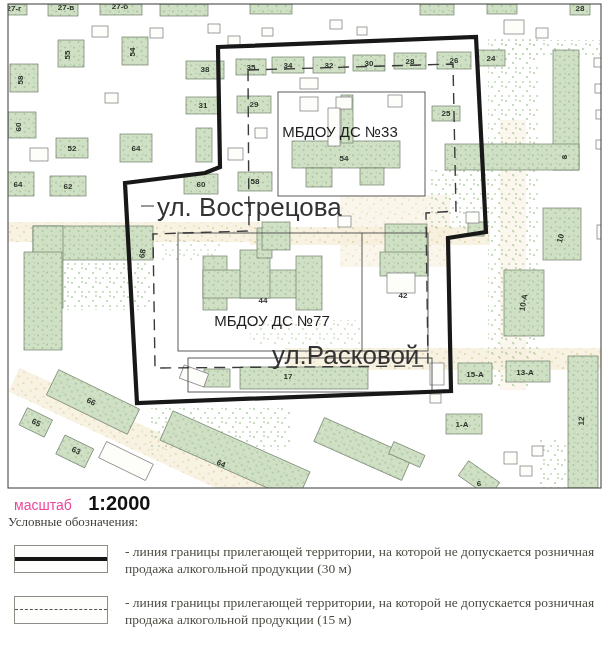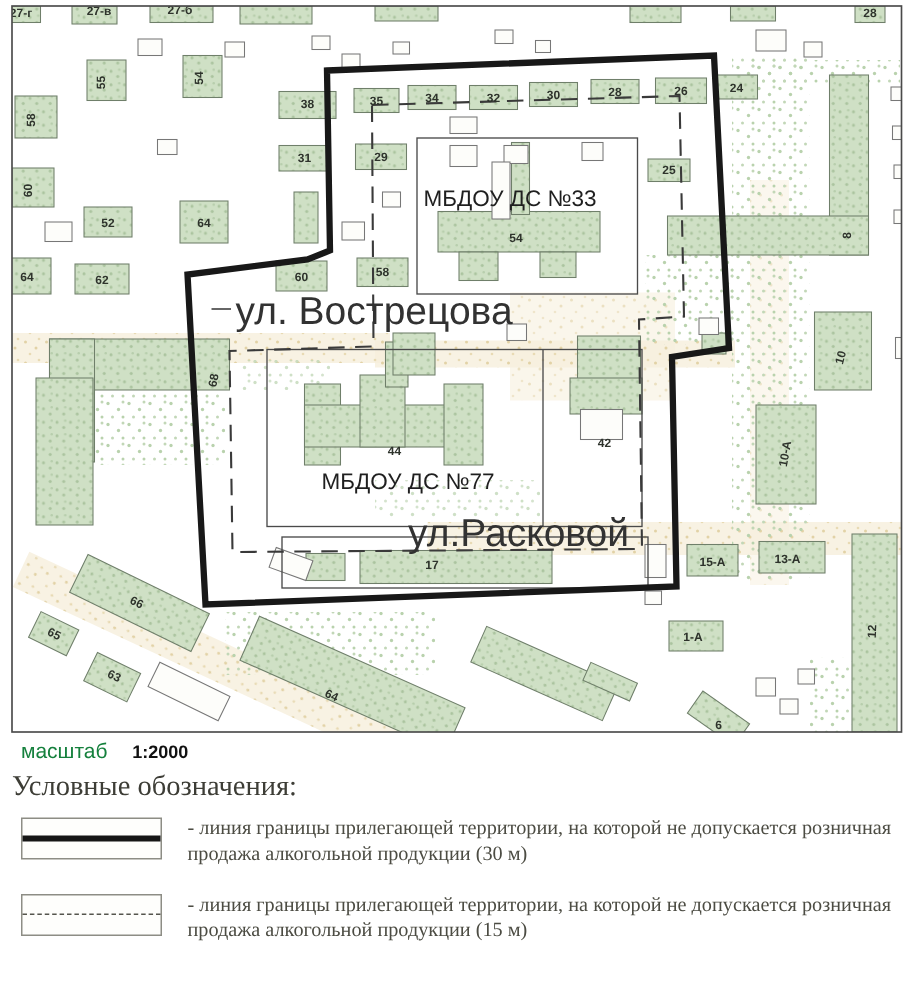--- a/index.html
+++ b/index.html
@@ -11,24 +11,24 @@
   .wb{fill:#fdfdfa;stroke:#777;stroke-width:.7;}
   .fence{fill:none;stroke:#4a4a4a;stroke-width:.9;}
   .thick{fill:none;stroke:#181818;stroke-width:4.2;stroke-linejoin:miter;}
   .dash15{fill:none;stroke:#3a3a3a;stroke-width:1.4;stroke-dasharray:11 7;}
   .frame{fill:none;stroke:#4a4a4a;stroke-width:1.1;}
   .street-label{font-size:26px;fill:#323232;}
   .fac-label{font-size:15px;fill:#1f1f1f;text-anchor:middle;}
   .bn{font-size:8px;font-weight:bold;fill:#2e332c;text-anchor:middle;}
   
   .scale-row{position:absolute;left:14px;top:492px;}
-  .scale-word{font-size:14px;color:#15803d;}
-  .scale-val{font-size:12px;font-weight:bold;color:#111;margin-left:12px;}
+  .scale-word{font-size:14px;color:#ec4899;}
+  .scale-val{font-size:20px;font-weight:bold;color:#111;margin-left:12px;}
   .legend-title{position:absolute;left:8px;top:514px;
-    font-family:"Liberation Serif",serif;font-size:19px;color:#3d3d36;}
+    font-family:"Liberation Serif",serif;font-size:13px;color:#3d3d36;}
   .legend-rows{position:absolute;left:0;top:543px;width:607px;}
   .legend-row{position:relative;margin-bottom:16px;min-height:28px;}
   .sym{position:absolute;left:14px;top:2px;width:92px;height:26px;
        border:1px solid #8d8d85;background:#fefefc;}
   .sym .line{position:absolute;left:0;right:0;}
   .sym.fence-line .line{top:14px;border-top:1.2px solid #6d6d65;}
   .sym.thick-line .line{top:11px;border-top:4px solid #161616;}
   .sym.dashed-line .line{top:12px;border-top:1.6px dashed #55554d;}
   .txt{margin-left:125px;width:470px;
        font-family:"Liberation Serif",serif;font-size:13.5px;line-height:1.28;

